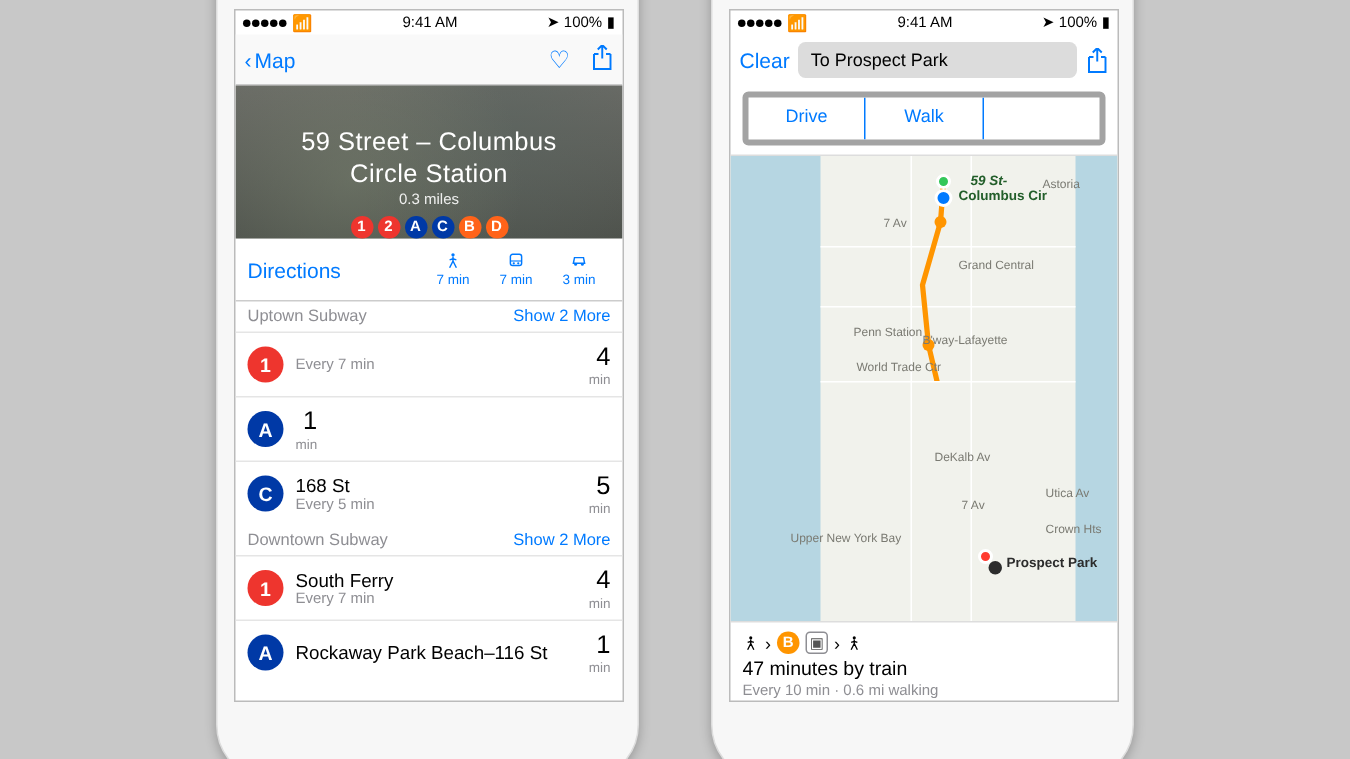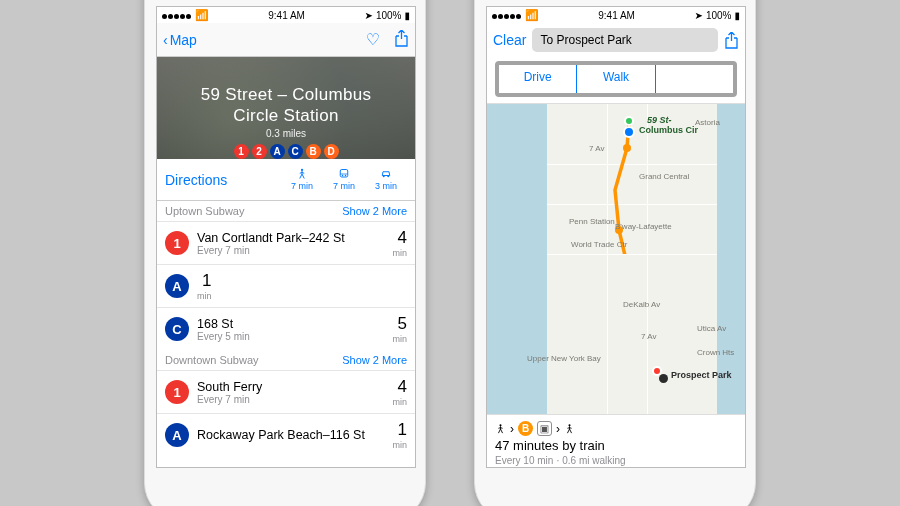--- a/index.html
+++ b/index.html
@@ -149,21 +149,20 @@
       </div>
     </div>
     <div id="dep-groups">
           <div class="group-head">
             <span>Uptown Subway</span>
             <a>Show 2 More</a>
           </div>
           <div class="row">
             <div class="rb" style="background:#ee352e">1</div>
             <div class="txt">
-              <div class="dest">Van Cortlandt Park–242 St</div>
               <div class="freq">Every 7 min</div>
             </div>
             <div class="eta">
               <div class="n">4</div>
               <div class="u">min</div>
             </div>
           </div>
           <div class="row">
             <div class="rb" style="background:#0039a6">A</div>
             <div class="eta">

